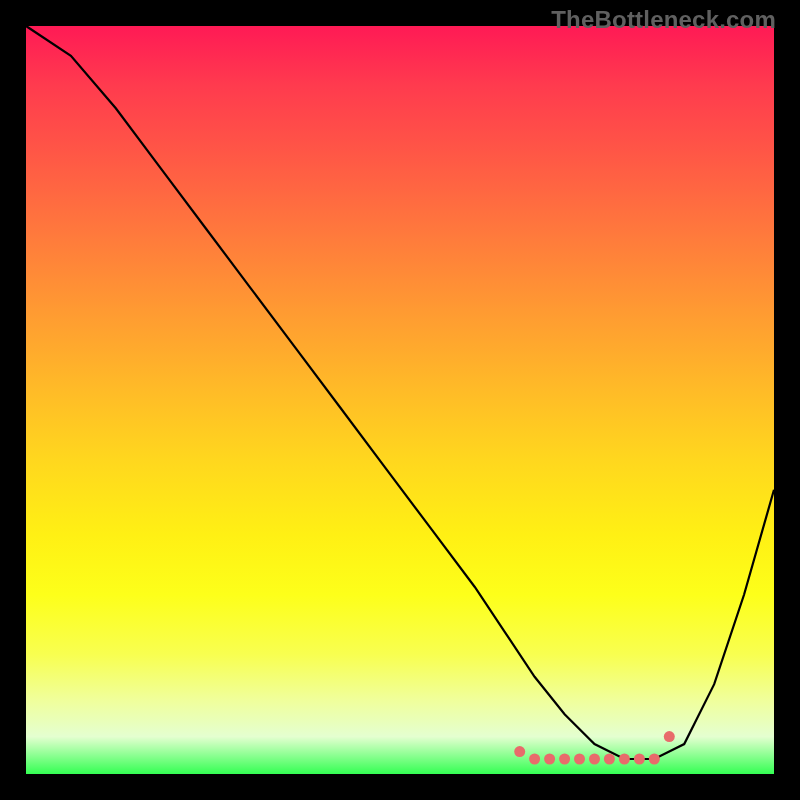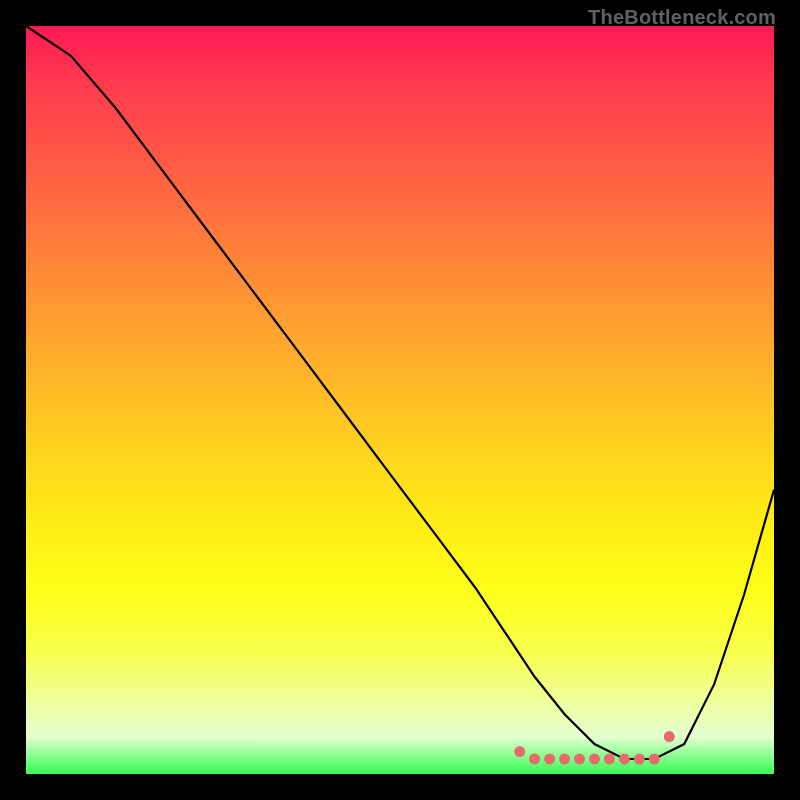--- a/index.html
+++ b/index.html
@@ -15,21 +15,21 @@
     position: relative;
     width: 800px;
     height: 800px;
     background: #000;
   }
   .watermark {
     position: absolute;
     top: 6px;
     right: 24px;
     color: #606060;
-    font-size: 20px;
+    font-size: 24px;
     font-weight: bold;
     letter-spacing: 0.2px;
     z-index: 5;
   }
   .plot-area {
     position: absolute;
     left: 26px;
     top: 26px;
     width: 748px;
     height: 748px;

